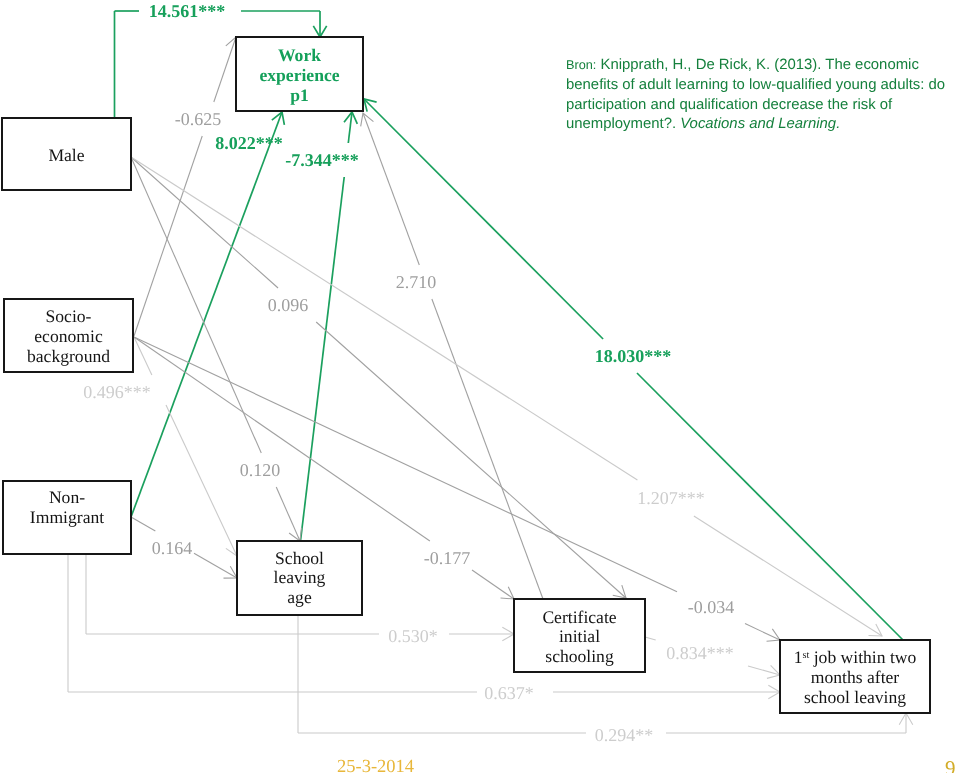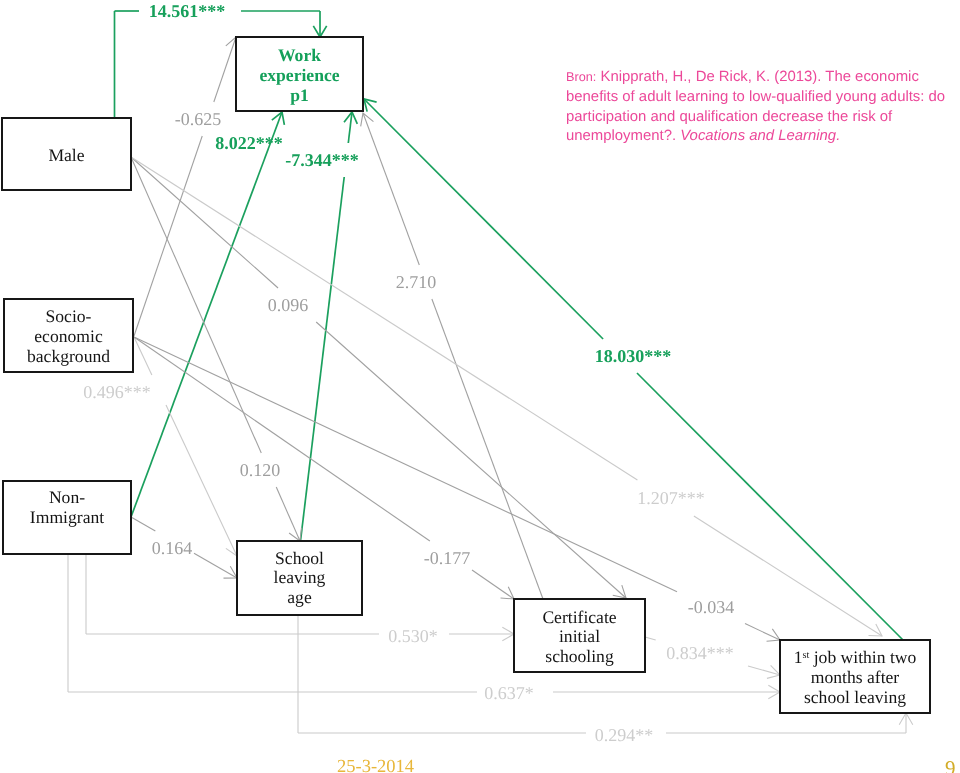--- a/index.html
+++ b/index.html
@@ -19,23 +19,23 @@
   .edge.grey{stroke:#a1a1a1;stroke-width:1.1;}
   .edge.pale{stroke:#cacaca;stroke-width:1.1;}
   .edge.green{stroke:#1ba05e;stroke-width:1.7;}
   .ahead.grey{fill:none;stroke:#a1a1a1;stroke-width:1.1;}
   .ahead.pale{fill:none;stroke:#cacaca;stroke-width:1.1;}
   .ahead.green{fill:none;stroke:#1ba05e;stroke-width:1.7;}
   .elabel{font-family:"Liberation Serif",serif;font-size:18px;fill:#9e9e9e;
           text-anchor:middle;}
   .elabel.pale{fill:#cdcdcd;}
   .elabel.green{fill:#17a05b;font-weight:bold;font-size:18px;}
-  .citation{position:absolute;left:566px;top:68px;width:390px;
+  .citation{position:absolute;left:566px;top:56px;width:390px;
             font-family:"Liberation Sans",sans-serif;font-size:14.9px;line-height:19.8px;
-            color:#ec4899;}
+            color:#15803d;}
   .citation .lead{font-size:12.7px;}
   .citation .jr{font-style:italic;}
   .footdate{position:absolute;left:337px;top:757px;font-family:"Liberation Serif",serif;
             font-size:18.5px;color:#e8b73a;}
   .pagenum{position:absolute;left:945px;top:756px;font-family:"Liberation Serif",serif;
            font-size:21px;color:#d2ac27;}
 </style>
 </head>
 <body>
 

